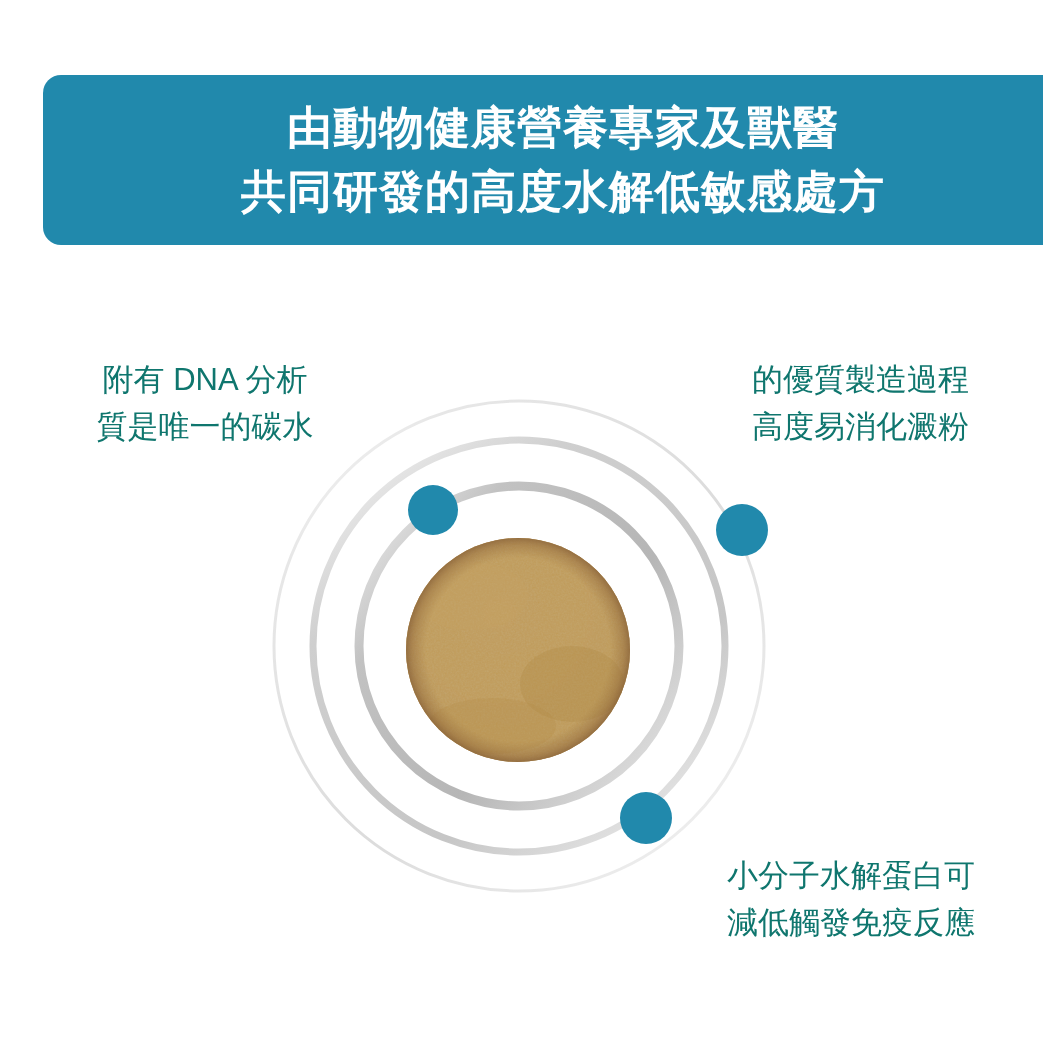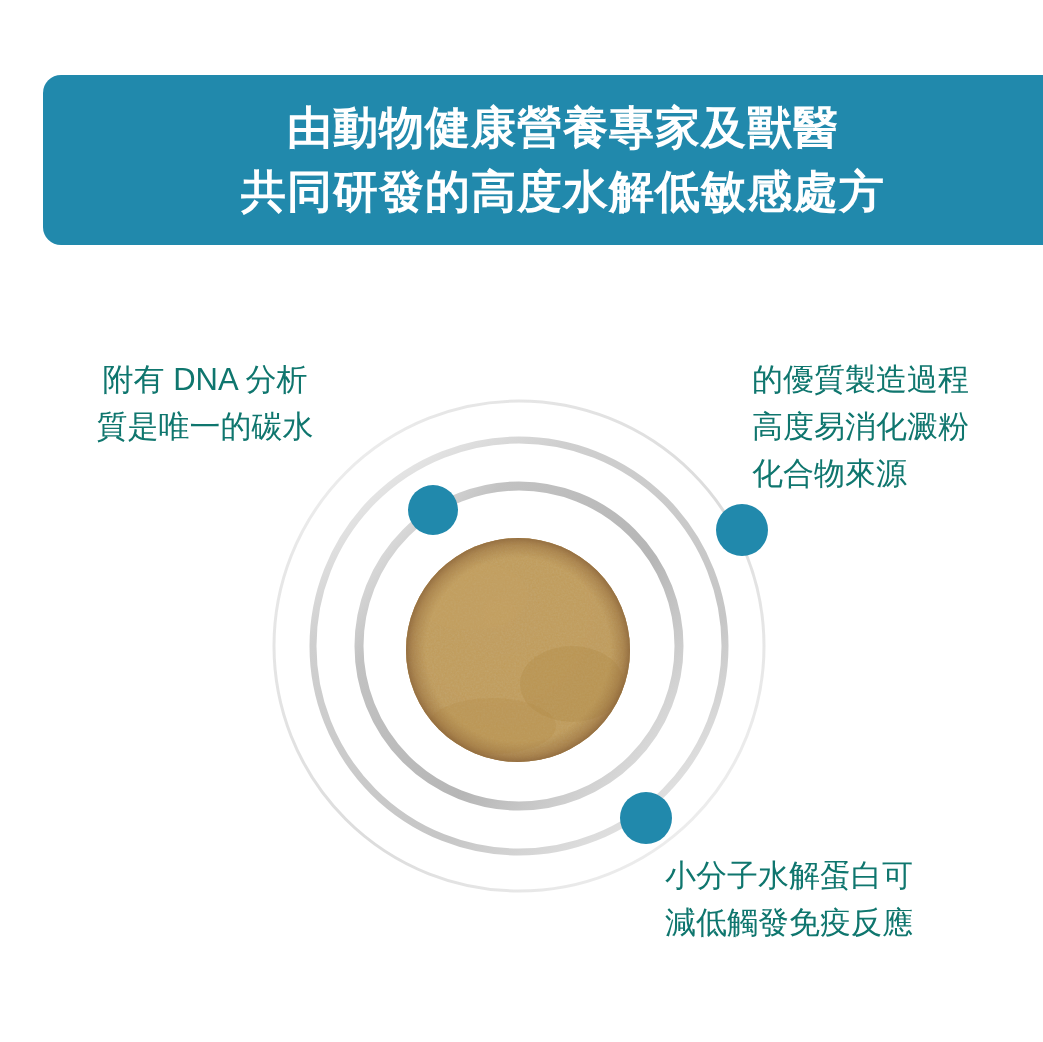--- a/index.html
+++ b/index.html
@@ -72,21 +72,21 @@
     top: 356px;
     text-align: center;
     width: 262px;
   }
   #callout-starch {
     left: 752px;
     top: 356px;
     text-align: left;
   }
   #callout-protein {
-    left: 665px;
+    left: 727px;
     top: 852px;
     text-align: left;
   }
 </style>
 </head>
 <body>
 
 <div id="stage">
 
   <div class="banner">
@@ -166,21 +166,20 @@
   </div>
 
   <div class="callout" id="callout-process">
     <span class="ln">附有 DNA 分析</span>
     <span class="ln">質是唯一的碳水</span>
   </div>
 
   <div class="callout" id="callout-starch">
     <span class="ln">的優質製造過程</span>
     <span class="ln">高度易消化澱粉</span>
-    <span class="ln">化合物來源</span>
   </div>
 
   <div class="callout" id="callout-protein">
     <span class="ln">小分子水解蛋白可</span>
     <span class="ln">減低觸發免疫反應</span>
   </div>
 
 </div>
 
 </body></html>

